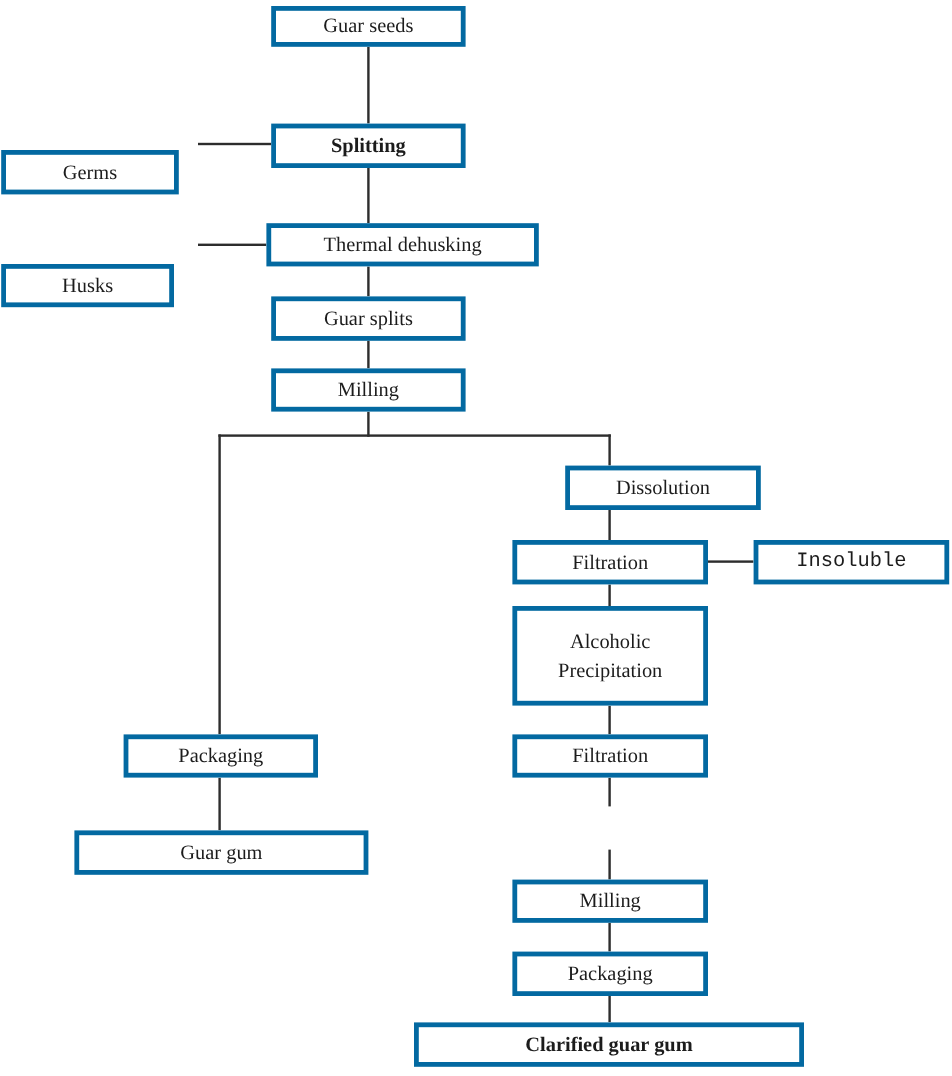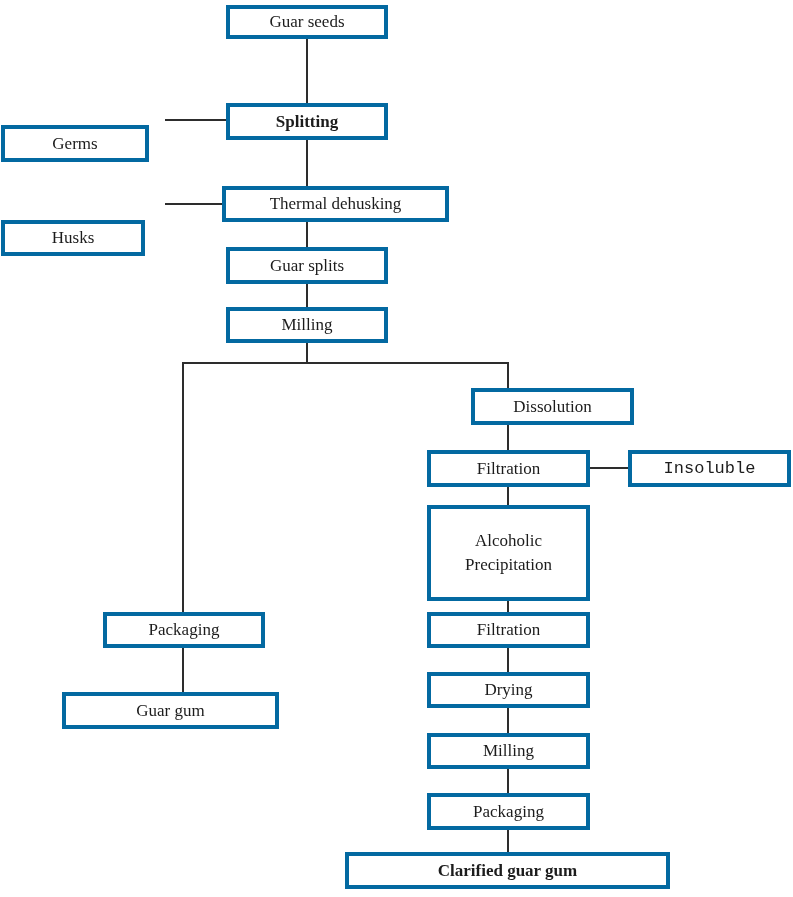--- a/index.html
+++ b/index.html
@@ -68,23 +68,22 @@
   <div class="node" style="left:226px; top:5px;   width:162px; height:34px;">Guar seeds</div>
   <div class="node" style="left:1px;   top:101px; width:148px; height:37px;margin-top:24px;">Germs</div>
   <div class="node" style="left:226px; top:103px; width:162px; height:37px;font-weight:bold;">Splitting</div>
   <div class="node" style="left:1px;   top:184px; width:144px; height:36px;margin-top:36px;">Husks</div>
   <div class="node" style="left:222px; top:186px; width:227px; height:36px;">Thermal dehusking</div>
   <div class="node" style="left:226px; top:247px; width:162px; height:37px;">Guar splits</div>
   <div class="node" style="left:226px; top:307px; width:162px; height:36px;">Milling</div>
   <div class="node" style="left:427px; top:388px; width:163px; height:37px;margin-left:44px;">Dissolution</div>
   <div class="node" style="left:427px; top:450px; width:163px; height:37px;">Filtration</div>
   <div class="node" style="left:628px; top:450px; width:163px; height:37px;font-family:Liberation Mono, monospace;">Insoluble</div>
-  <div class="node" style="left:427px; top:505px; width:163px; height:96px;">Alcoholic
+  <div class="node" style="left:427px; top:505px; width:163px; height:83px;">Alcoholic
 Precipitation</div>
   <div class="node" style="left:103px; top:612px; width:162px; height:36px;">Packaging</div>
   <div class="node" style="left:427px; top:612px; width:163px; height:36px;">Filtration</div>
-  <div class="node" style="left:427px; top:672px; width:163px; height:36px;">Drying</div>
-  <div class="node" style="left:62px;  top:692px; width:217px; height:37px;">Guar gum</div>
+  <div class="node" style="left:62px;  top:692px; width:245px; height:37px;">Guar gum</div>
   <div class="node" style="left:427px; top:733px; width:163px; height:36px;">Milling</div>
   <div class="node" style="left:427px; top:793px; width:163px; height:37px;">Packaging</div>
   <div class="node" style="left:345px; top:852px; width:325px; height:37px;font-weight:bold;">Clarified guar gum</div>
 
 </div>
 
 </body></html>

